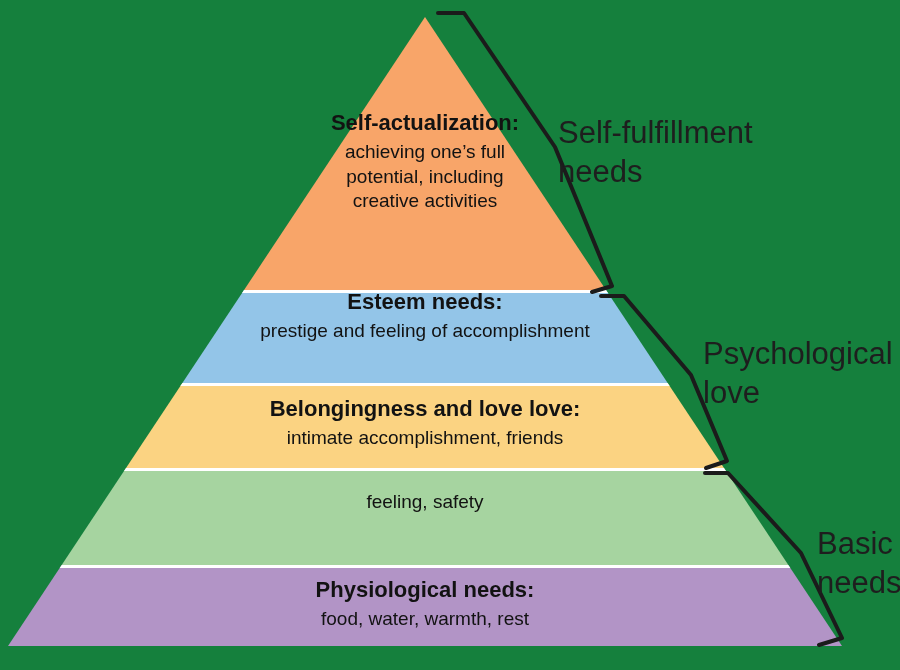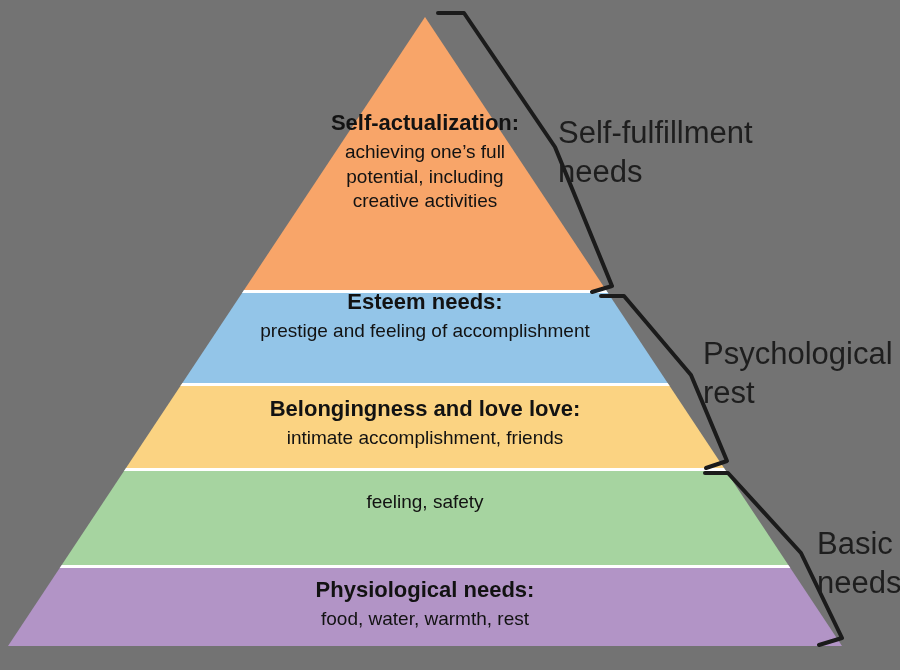--- a/index.html
+++ b/index.html
@@ -2,21 +2,21 @@
 <html><head>
 <meta charset="utf-8">
 <style>
   * { margin: 0; padding: 0; box-sizing: border-box; }
   html, body { background: #ffffff; }
   body {
     width: 900px; height: 670px;
     font-family: "Liberation Sans", sans-serif;
     overflow: hidden;
   }
-  .canvas { position: relative; width: 900px; height: 670px; background: #737373; overflow: hidden; }
+  .canvas { position: relative; width: 900px; height: 670px; background: #15803d; overflow: hidden; }
 
   
   .pyramid {
     position: absolute; left: 8px; top: 17px;
     width: 834px; height: 629px;
     clip-path: polygon(50% 0, 100% 100%, 0 100%);
   }
   .band { width: 100%; }
   .band + .band { border-top: 3px solid #ffffff; }
   .band-1 { height: 273px; }
@@ -90,16 +90,16 @@
     <div class="level-desc">food, water, warmth, rest</div>
   </div>
 
   <svg class="brackets" width="900" height="670" viewBox="0 0 900 670" aria-hidden="true">
     <path d="M438 13 L464 13 L555 147 L612 286 L592 292" style="stroke: rgb(27, 27, 27);"></path>
     <path d="M601 296 L624 296 L691 375 L727 461 L706 468" style="stroke: rgb(27, 27, 27);"></path>
     <path d="M705 473 L728 473 L801 553 L842 638 L819 645" style="stroke: rgb(27, 27, 27);"></path>
   </svg>
 
   <div class="group-label gl1">Self-fulfillment needs</div>
-  <div class="group-label gl2">Psychological rest</div>
+  <div class="group-label gl2">Psychological love</div>
   <div class="group-label gl3">Basic needs</div>
 
 </div>
 
 </body></html>

